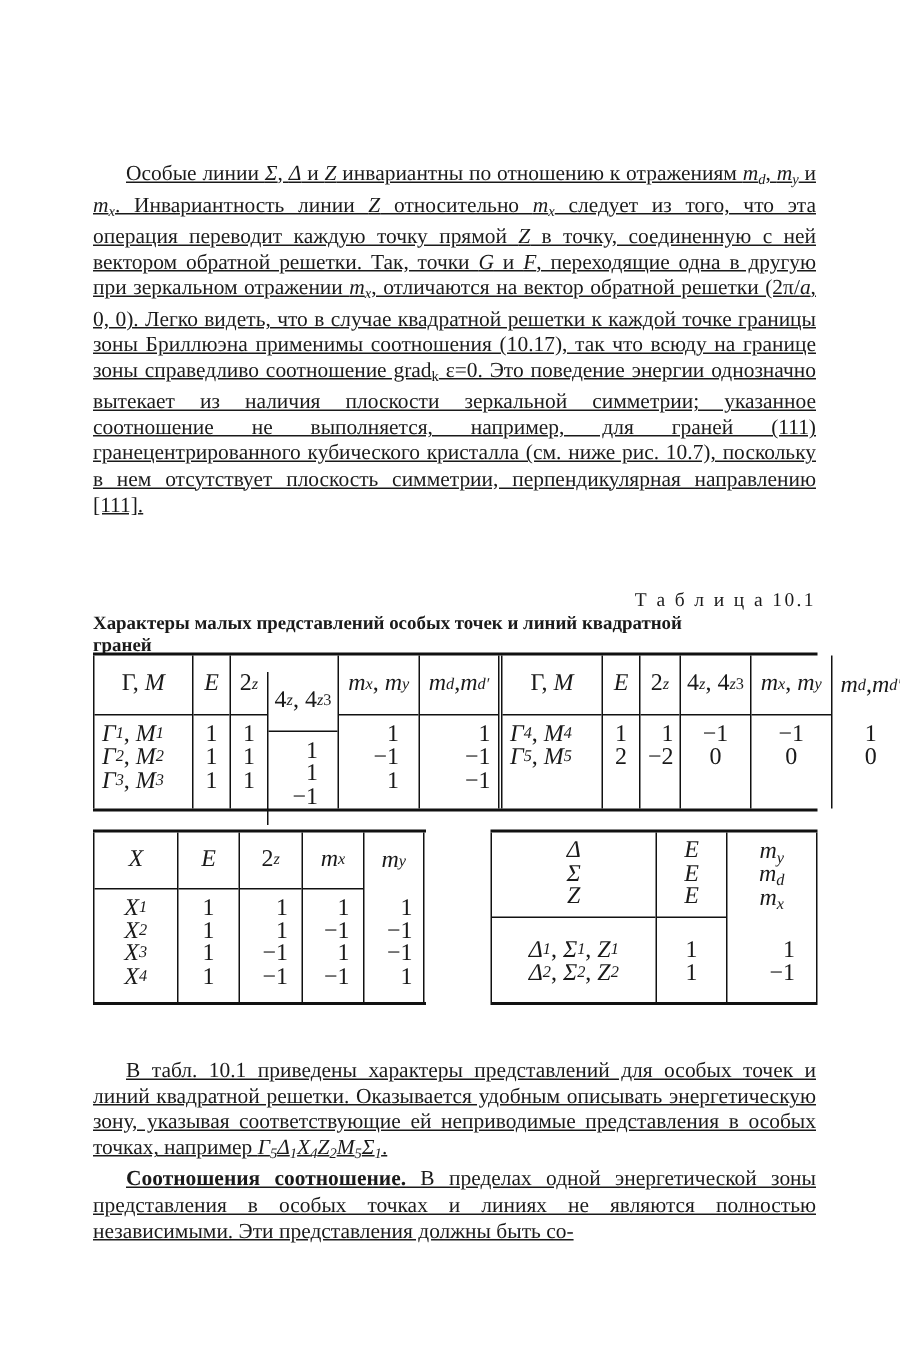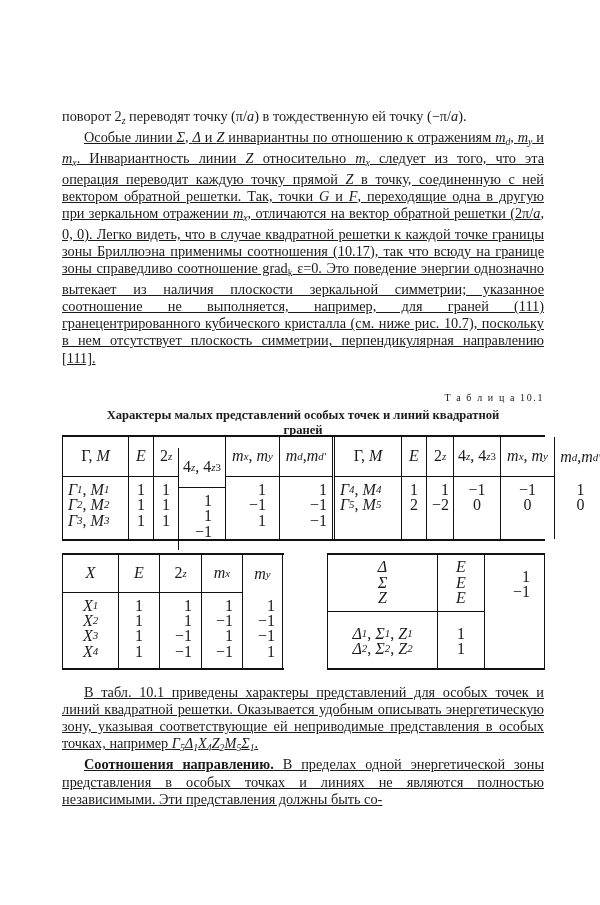--- a/index.html
+++ b/index.html
@@ -80,29 +80,28 @@
   
   .body-block p { text-align-last: left; }
 
   
   .tbl-num {
     position: absolute;
     left: 62px;
     top: 392px;
     width: 482px;
     text-align: right;
-    font-size: 10px;
+    font-size: 13px;
     letter-spacing: 1.6px;
   }
   .tbl-cap {
     position: absolute;
     left: 62px;
     top: 408px;
     width: 482px;
-    text-align: center;
     font-size: 12.6px;
     font-weight: bold;
     line-height: 15px;
   }
   .rule-top, .rule-bot {
     position: absolute;
     background: #111;
   }
 
   
@@ -224,21 +223,20 @@
   }
   .t3body .cell { height: 15.5px; line-height: 15.5px; display: flex; align-items: center; }
 </style>
 </head>
 <body>
 
 <div class="page">
 
 
   <div class="body-block" style="top:108px;">
-    <p>поворот 2<sub>z</sub> переводят точку (π/<i>a</i>) в тождественную ей точку (−π/<i>a</i>).</p>
     <p class="indent">Особые линии <i>Σ</i>, <i>Δ</i> и <i>Z</i> инвариантны по отношению к отражениям <i>m</i><sub>d</sub>, <i>m</i><sub>y</sub> и <i>m</i><sub>x</sub>. Инвариантность линии <i>Z</i> относительно <i>m</i><sub>x</sub> следует из того, что эта операция переводит каждую точку прямой <i>Z</i> в точку, соединенную с ней вектором обратной решетки. Так, точки <i>G</i> и <i>F</i>, переходящие одна в другую при зеркальном отражении <i>m</i><sub>x</sub>, отличаются на вектор обратной решетки (2π/<i>a</i>, 0, 0). Легко видеть, что в случае квадратной решетки к каждой точке границы зоны Бриллюэна применимы соотношения (10.17), так что всюду на границе зоны справедливо соотношение grad<sub class="usub">k</sub> ε=0. Это поведение энергии однозначно вытекает из наличия плоскости зеркальной симметрии; указанное соотношение не выполняется, например, для граней (111) гранецентрированного кубического кристалла (см. ниже рис. 10.7), поскольку в нем отсутствует плоскость симметрии, перпендикулярная направлению [111].</p>
   </div>
 
   <div class="tbl-num">Т а б л и ц а  10.1</div>
   <div class="tbl-cap">
     <span>Характеры малых представлений особых точек и линий квадратной</span><br>
     <span>граней</span>
   </div>
 
   <div id="table1-wrap">
@@ -443,26 +441,31 @@
           <div class="cell"><i>E</i></div>
           <div class="cell"><i>E</i></div>
           <div class="cell"><i>E</i></div>
         </div>
         <div class="t3body">
           <div class="cell numc">1</div>
           <div class="cell numc">1</div>
         </div>
       </div>
       <div class="t3col vbar-outer-r" style="width:61px;">
+        <div class="t3head">
+          <div class="cell"><i>m</i><sub>y</sub></div>
+          <div class="cell"><i>m</i><sub>d</sub></div>
+          <div class="cell"><i>m</i><sub>x</sub></div>
+        </div>
         <div class="t3body">
           <div class="cell num" style="padding-right:14px;">1</div>
           <div class="cell num" style="padding-right:14px;">−1</div>
         </div>
       </div>
     </div>
   </div>
 
-  <div class="body-block" style="top:684px;">
+  <div class="body-block" style="top:706px;">
     <p class="indent">В табл. 10.1 приведены характеры представлений для особых точек и линий квадратной решетки. Оказывается удобным описывать энергетическую зону, указывая соответствующие ей неприводимые представления в особых точках, например <i>Γ</i><sub>5</sub><i>Δ</i><sub>1</sub><i>X</i><sub>4</sub><i>Z</i><sub>2</sub><i>M</i><sub>5</sub><i>Σ</i><sub>1</sub>.</p>
-    <p class="indent"><span class="nb">Соотношения направлению.</span> В пределах одной энергетической зоны представления в особых точках и линиях не являются полностью независимыми. Эти представления должны быть со-</p>
+    <p class="indent"><span class="nb">Соотношения соотношение.</span> В пределах одной энергетической зоны представления в особых точках и линиях не являются полностью независимыми. Эти представления должны быть со-</p>
   </div>
 
 </div>
 
 </body></html>

